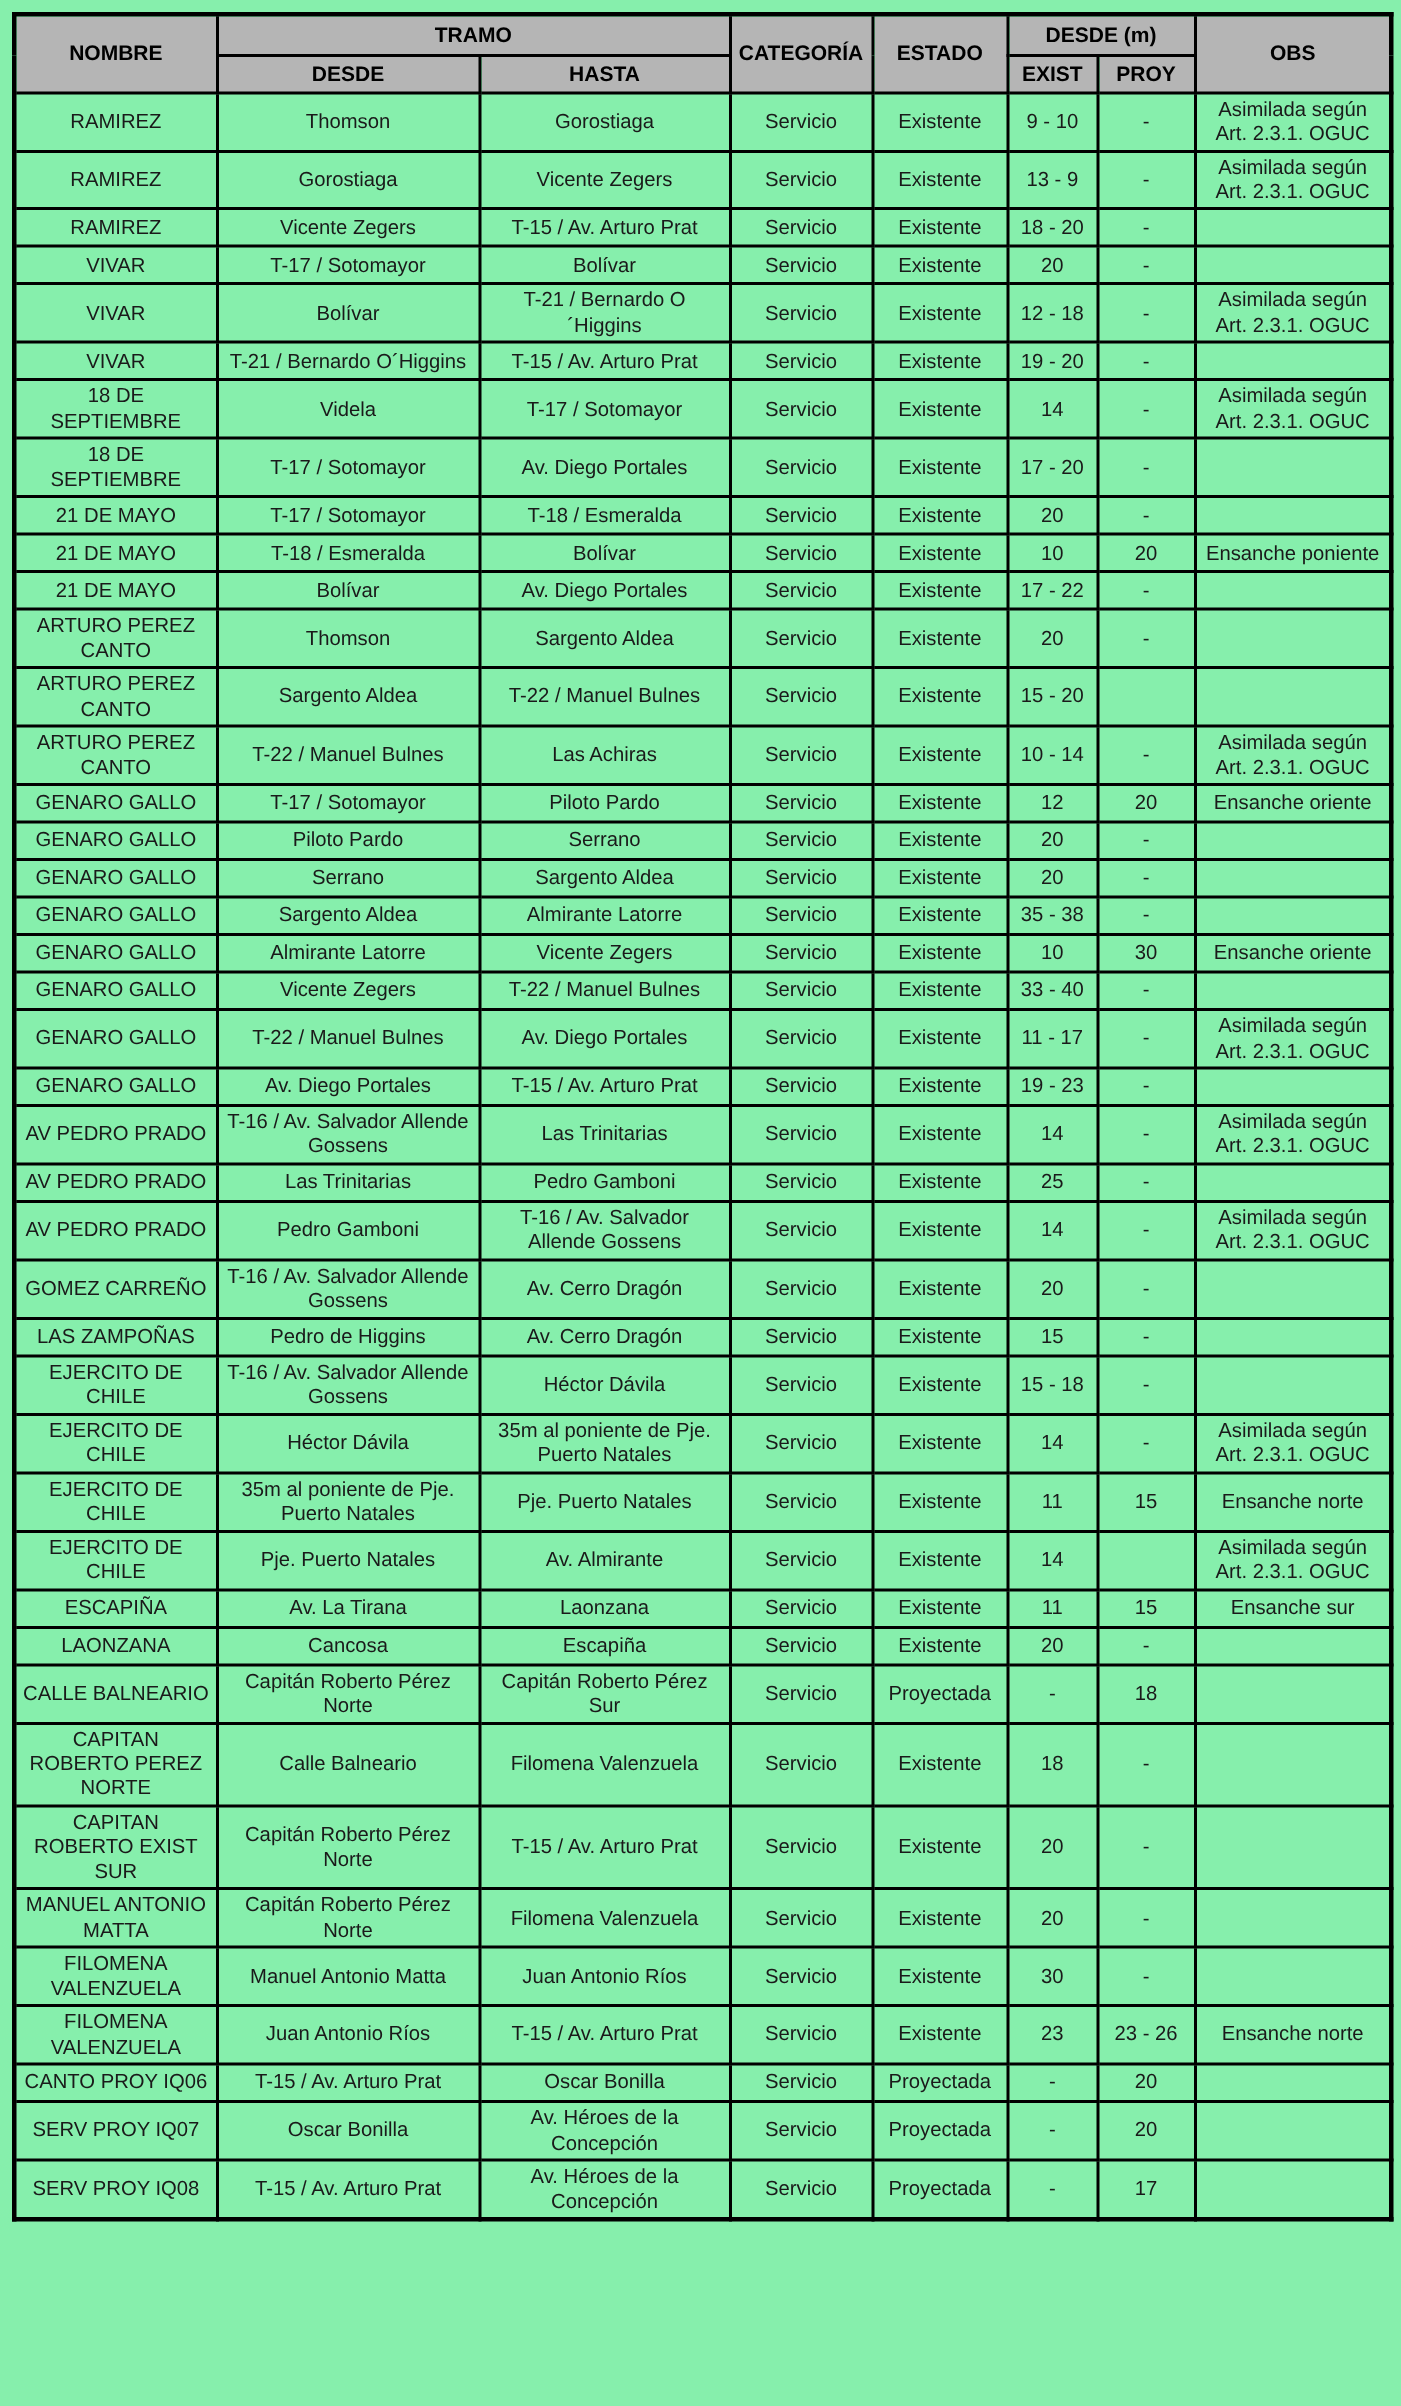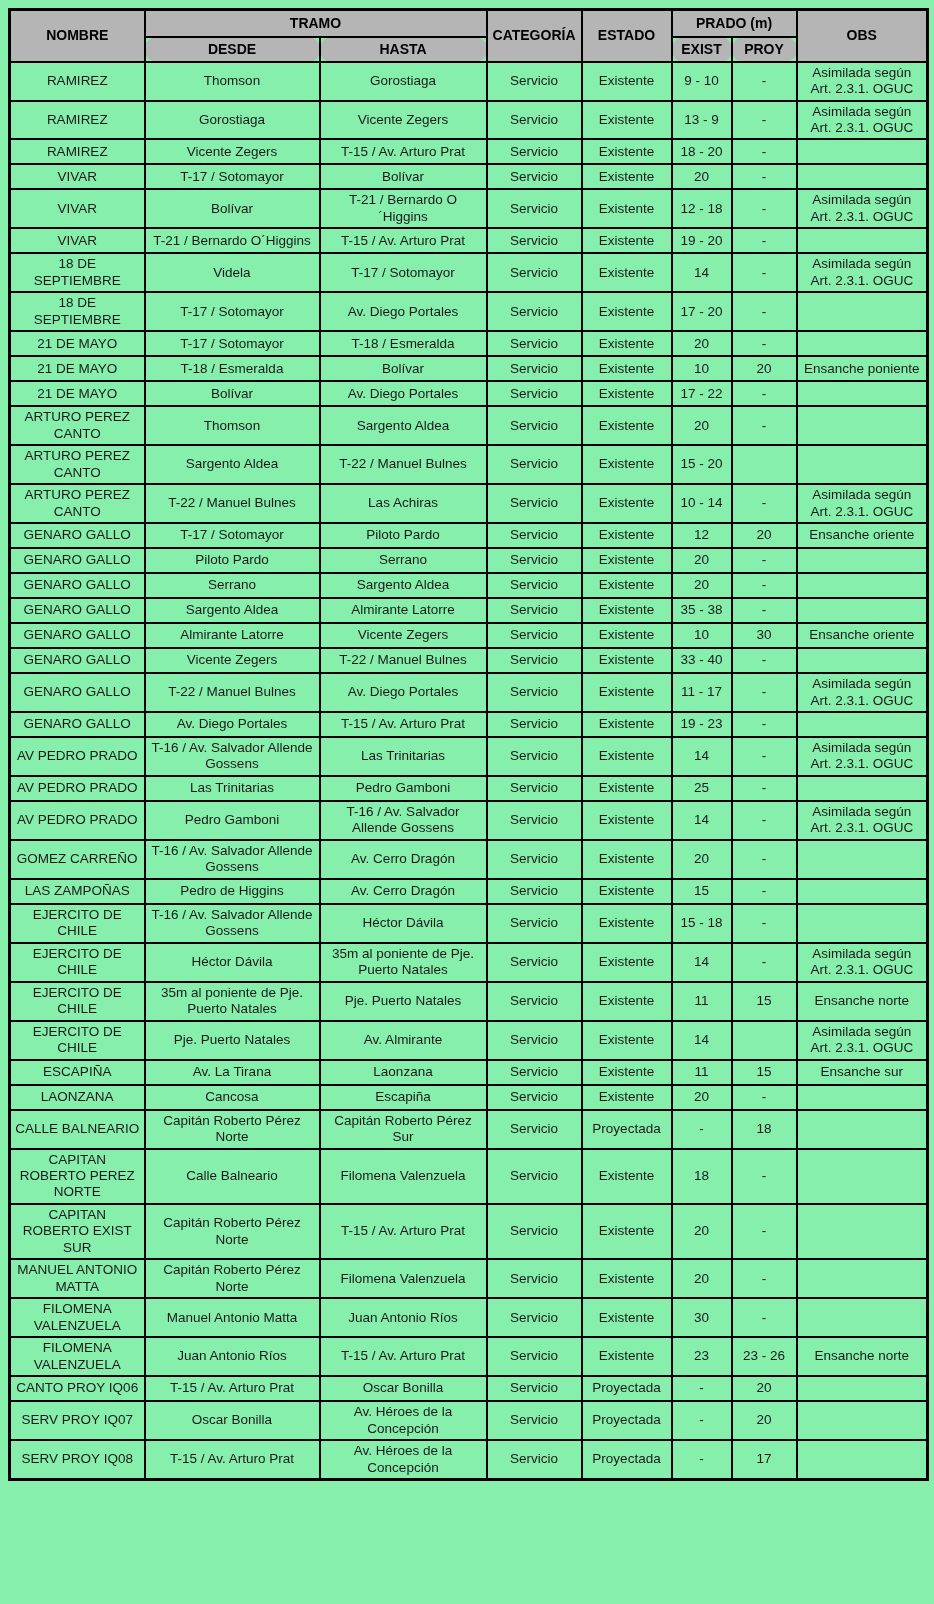--- a/index.html
+++ b/index.html
@@ -36,21 +36,21 @@
     color: #000000;
     font-weight: bold;
     font-size: 14px;
     padding: 3px 2px;
   }
   table.vialidad td {
     font-size: 13.5px;
     height: 25px;
   }
   tr.header-row-top th { height: 27px; }
-  tr.header-row-sub th { height: 25px; border-radius: 12px; }
+  tr.header-row-sub th { height: 25px; }
 </style>
 </head>
 <body>
 
 <div class="page">
   <table class="vialidad">
     <colgroup>
       <col style="width:135px">
       <col style="width:175px">
       <col style="width:167px">
@@ -59,21 +59,21 @@
       <col style="width:60px">
       <col style="width:65px">
       <col style="width:131px">
     </colgroup>
     <thead>
       <tr class="header-row-top">
         <th rowspan="2">NOMBRE</th>
         <th colspan="2">TRAMO</th>
         <th rowspan="2">CATEGORÍA</th>
         <th rowspan="2">ESTADO</th>
-        <th colspan="2">PRADO (m)</th>
+        <th colspan="2">DESDE (m)</th>
         <th rowspan="2">OBS</th>
       </tr>
       <tr class="header-row-sub">
         <th>DESDE</th>
         <th>HASTA</th>
         <th>EXIST</th>
         <th>PROY</th>
       </tr>
     </thead>
     <tbody>

